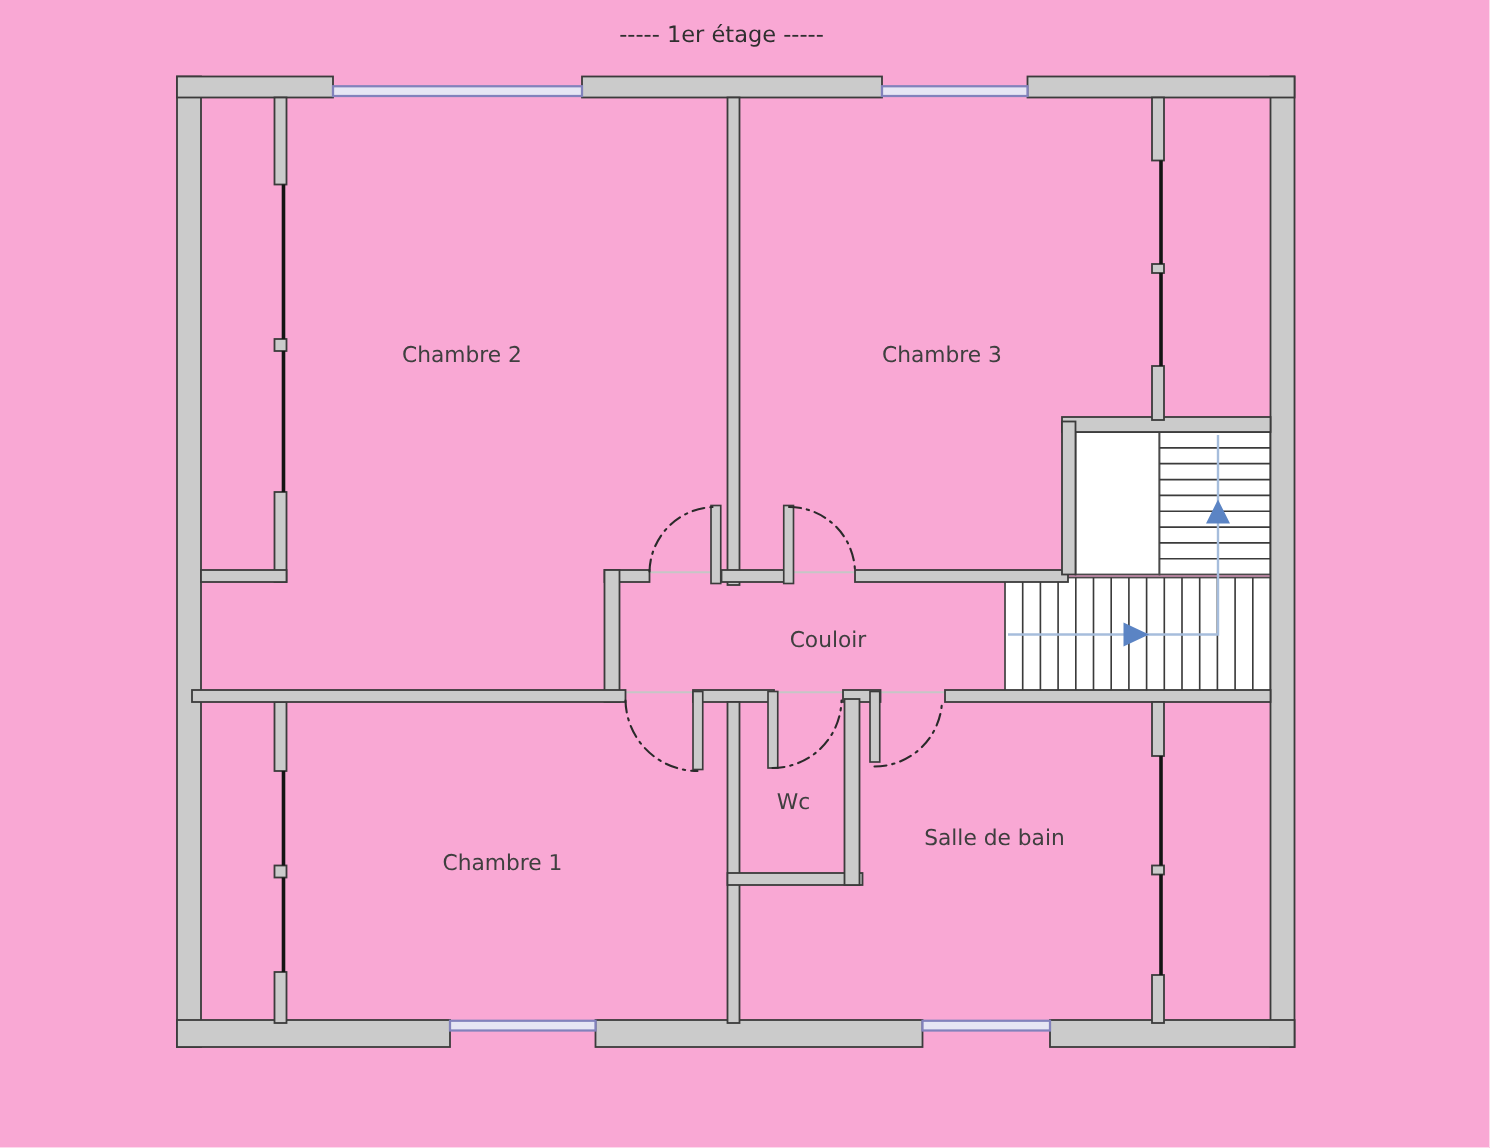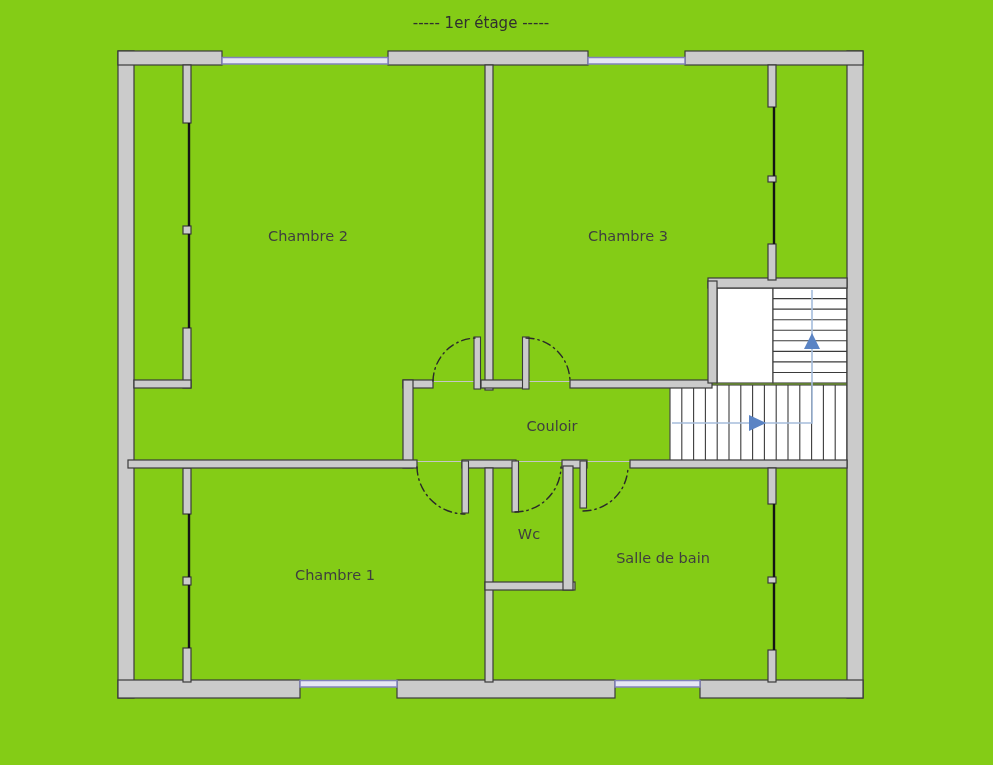--- a/index.html
+++ b/index.html
@@ -1,16 +1,16 @@
 <!DOCTYPE html>
 <html><head>
 <meta charset="utf-8">
 <style>
   html,body{margin:0;padding:0;background:#ffffff;}
-  .page{position:relative;width:993px;height:765px;background:#84cc16;overflow:hidden;
+  .page{position:relative;width:993px;height:765px;background:#f9a8d4;overflow:hidden;
         font-family:"DejaVu Sans","Liberation Sans",sans-serif;}
   svg{display:block;}
   .wall{fill:#cbcbcb;stroke:#3b3b3b;stroke-width:1.2;}
   .leaf{fill:#cbcbcb;stroke:#3b3b3b;stroke-width:1.1;}
   .window{stroke:#8282bc;stroke-width:1.5;}
   .thin{stroke:#141414;stroke-width:2.4;}
   .arc{fill:none;stroke:#2a2a2a;stroke-width:1.4;stroke-dasharray:8 4 1.5 4;stroke-linecap:round;}
   .stairbox{fill:#ffffff;stroke:#4a4a4a;stroke-width:1.2;}
   .step{stroke:#3b3b3b;stroke-width:1.1;}
   .walk{fill:none;stroke-width:1.6;}

